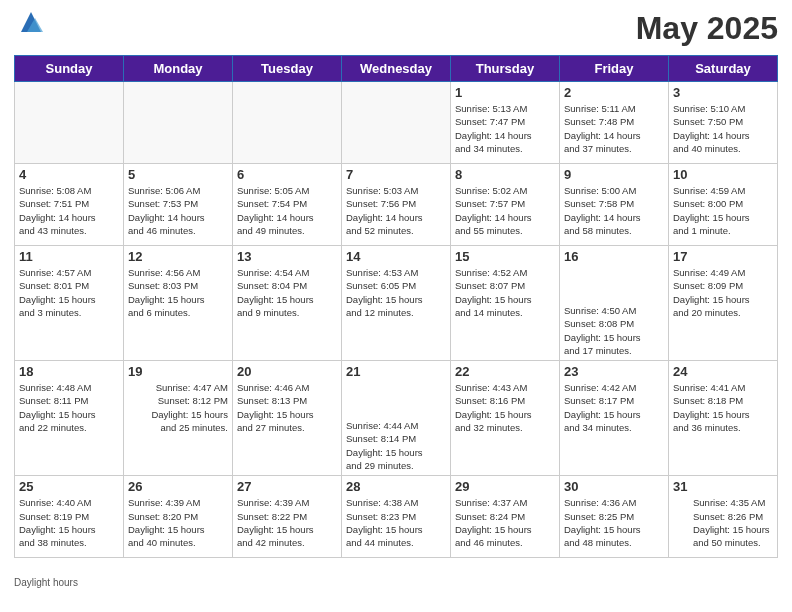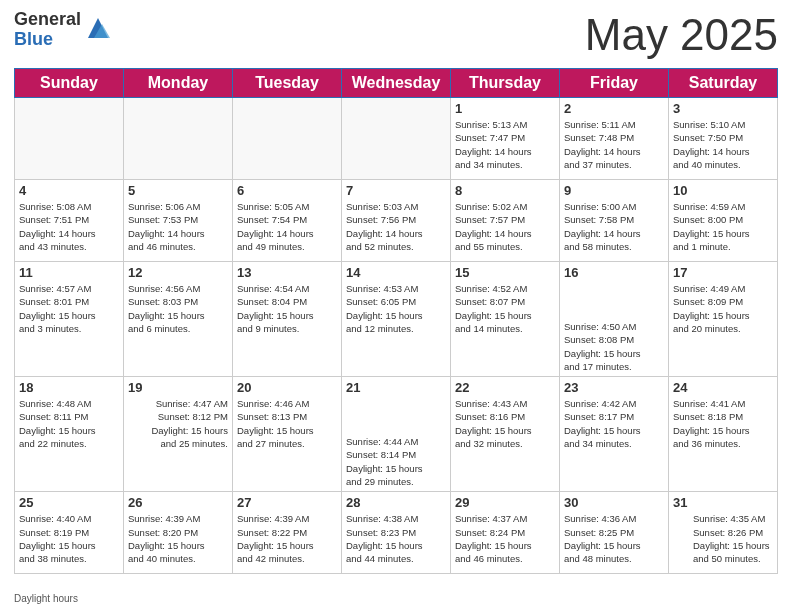--- a/index.html
+++ b/index.html
@@ -34,37 +34,37 @@
       width: 28px;
       height: 28px;
       margin-left: 3px;
       position: relative;
       top: -2px;
     }
     .title-block {
       text-align: right;
     }
     .title-month {
-      font-size: 44px;
-      font-weight: normal;
+      font-size: 32px;
+      font-weight: bold;
       color: #333;
     }
     .title-location {
       font-size: 15px;
       color: #555;
     }
     .calendar {
       width: 100%;
       border-collapse: collapse;
       table-layout: fixed;
     }
     .calendar th {
-      background: #be185d;
+      background: #4c1d95;
       color: #fff;
-      font-size: 16px;
+      font-size: 13px;
       font-weight: bold;
       padding: 5px 0;
       text-align: center;
       border: 1px solid #2a6db5;
     }
     .calendar td {
       border: 1px solid #ccc;
       vertical-align: top;
       padding: 3px 4px;
       font-size: 10px;
@@ -91,24 +91,20 @@
       font-size: 10px;
       color: #555;
     }
   </style>
 </head>
 <body>
 
 <div class="page">
   <div class="header">
     <div class="logo">
-      <div class="logo-text">
-        <span style="font-size:18px;font-weight:bold;color:#333;line-height:1.1;">General</span>
-        <span style="font-size:18px;font-weight:bold;color:#2a6db5;line-height:1.1;">Blue</span>
-      </div>
       <svg class="logo-icon" viewBox="0 0 28 28" xmlns="http://www.w3.org/2000/svg">
         <polygon points="4,24 14,4 24,24" fill="#2a6db5"></polygon>
         <polygon points="10,24 18,10 26,24" fill="#4a9fd4" opacity="0.7"></polygon>
       </svg>
     </div>
     <div class="title-block">
       <div class="title-month">May 2025</div>
     </div>
   </div>
 

